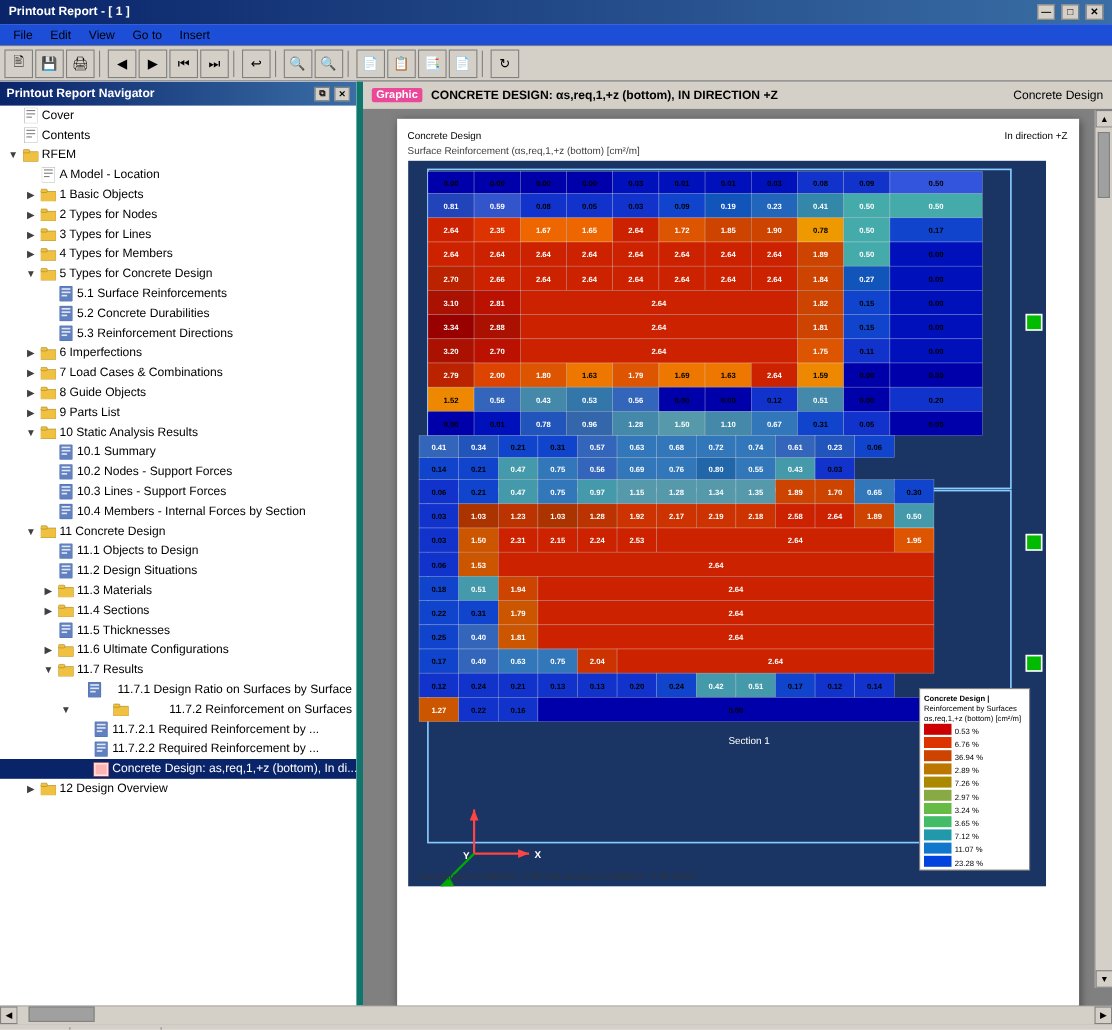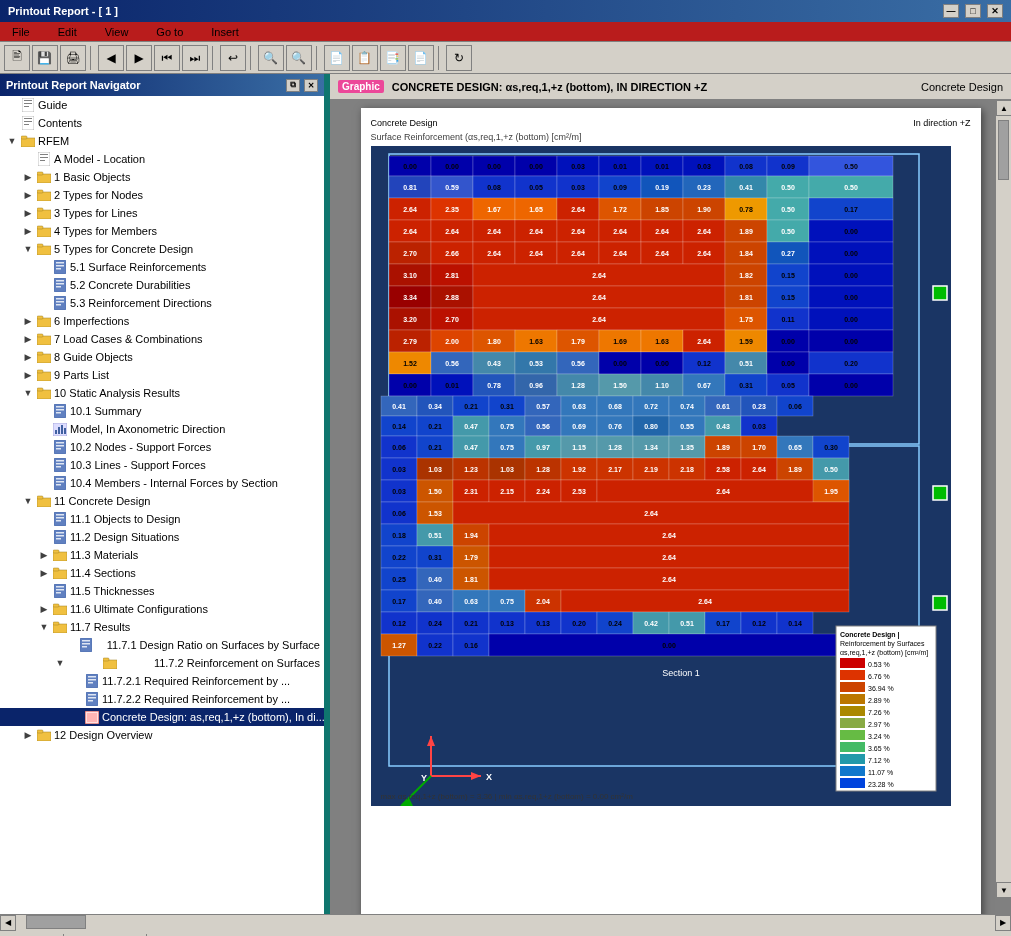--- a/index.html
+++ b/index.html
@@ -21,27 +21,26 @@
     .title-bar-btn {
       width: 16px; height: 14px;
       background: #d4d0c8;
       border: 1px solid #808080;
       display: flex; align-items: center; justify-content: center;
       font-size: 9px; color: black; cursor: pointer;
     }
 
     
     .menu-bar {
-      background: #b91c1c;
+      background: #1d4ed8;
       height: 20px;
       display: flex;
       align-items: center;
       padding: 0 4px;
       border-bottom: 1px solid #808080;
-      gap: 12px;
     }
     .menu-item {
       padding: 2px 8px;
       font-size: 11px;
       cursor: pointer;
     }
 
     
     .toolbar {
       background: #d4d0c8;
@@ -278,21 +277,21 @@
         <div class="tree-item indent-0">
           <span class="tree-expand" style="font-size: 9px;"></span>
           <span class="tree-icon">
             <svg width="12" height="14" viewBox="0 0 12 14">
               <rect x="0" y="0" width="12" height="14" fill="#ffffff" stroke="#808080" stroke-width="0.5"></rect>
               <rect x="2" y="2" width="8" height="1" fill="#808080"></rect>
               <rect x="2" y="5" width="8" height="1" fill="#808080"></rect>
               <rect x="2" y="8" width="5" height="1" fill="#808080"></rect>
             </svg>
           </span>
-          <span class="tree-label">Guide</span>
+          <span class="tree-label">Cover</span>
         </div>
         <div class="tree-item indent-0">
           <span class="tree-expand" style="font-size: 9px;"></span>
           <span class="tree-icon">
             <svg width="12" height="14" viewBox="0 0 12 14">
               <rect x="0" y="0" width="12" height="14" fill="#ffffff" stroke="#808080" stroke-width="0.5"></rect>
               <rect x="2" y="2" width="8" height="1" fill="#808080"></rect>
               <rect x="2" y="5" width="8" height="1" fill="#808080"></rect>
               <rect x="2" y="8" width="5" height="1" fill="#808080"></rect>
             </svg>
@@ -461,33 +460,20 @@
           <span class="tree-expand" style="font-size: 9px;"></span>
           <span class="tree-icon">
             <svg width="12" height="14" viewBox="0 0 12 14">
               <rect x="0" y="0" width="12" height="14" fill="#6080c0" stroke="#4060a0" stroke-width="0.5" rx="1"></rect>
               <rect x="2" y="2" width="8" height="1.5" fill="#fff" opacity="0.8"></rect>
               <rect x="2" y="5" width="8" height="1.5" fill="#fff" opacity="0.8"></rect>
               <rect x="2" y="8" width="5" height="1.5" fill="#fff" opacity="0.8"></rect>
             </svg>
           </span>
           <span class="tree-label">10.1 Summary</span>
-        </div>
-        <div class="tree-item indent-2">
-          <span class="tree-expand" style="font-size: 9px;"></span>
-          <span class="tree-icon">
-            <svg width="14" height="13" viewBox="0 0 14 13">
-              <rect x="0" y="0" width="14" height="13" fill="#ddddff" stroke="#8080c0" stroke-width="0.5"></rect>
-              <rect x="2" y="7" width="2" height="4" fill="#4060a0"></rect>
-              <rect x="5" y="4" width="2" height="7" fill="#4060a0"></rect>
-              <rect x="8" y="2" width="2" height="9" fill="#4060a0"></rect>
-              <rect x="11" y="5" width="2" height="6" fill="#4060a0"></rect>
-            </svg>
-          </span>
-          <span class="tree-label">Model, In Axonometric Direction</span>
         </div>
         <div class="tree-item indent-2">
           <span class="tree-expand" style="font-size: 9px;"></span>
           <span class="tree-icon">
             <svg width="12" height="14" viewBox="0 0 12 14">
               <rect x="0" y="0" width="12" height="14" fill="#6080c0" stroke="#4060a0" stroke-width="0.5" rx="1"></rect>
               <rect x="2" y="2" width="8" height="1.5" fill="#fff" opacity="0.8"></rect>
               <rect x="2" y="5" width="8" height="1.5" fill="#fff" opacity="0.8"></rect>
               <rect x="2" y="8" width="5" height="1.5" fill="#fff" opacity="0.8"></rect>
             </svg>

